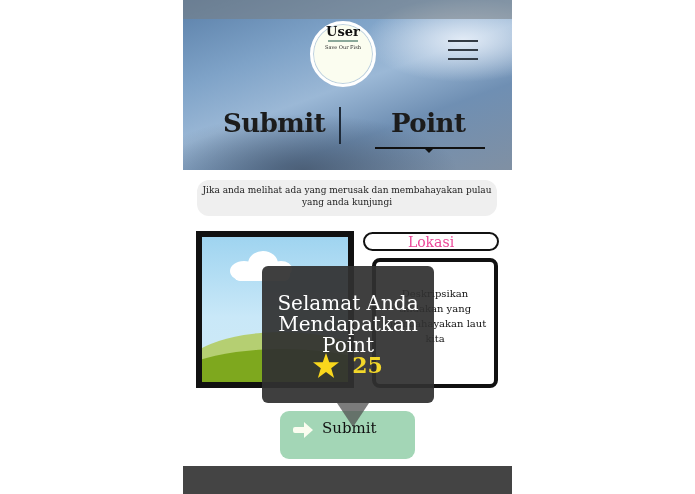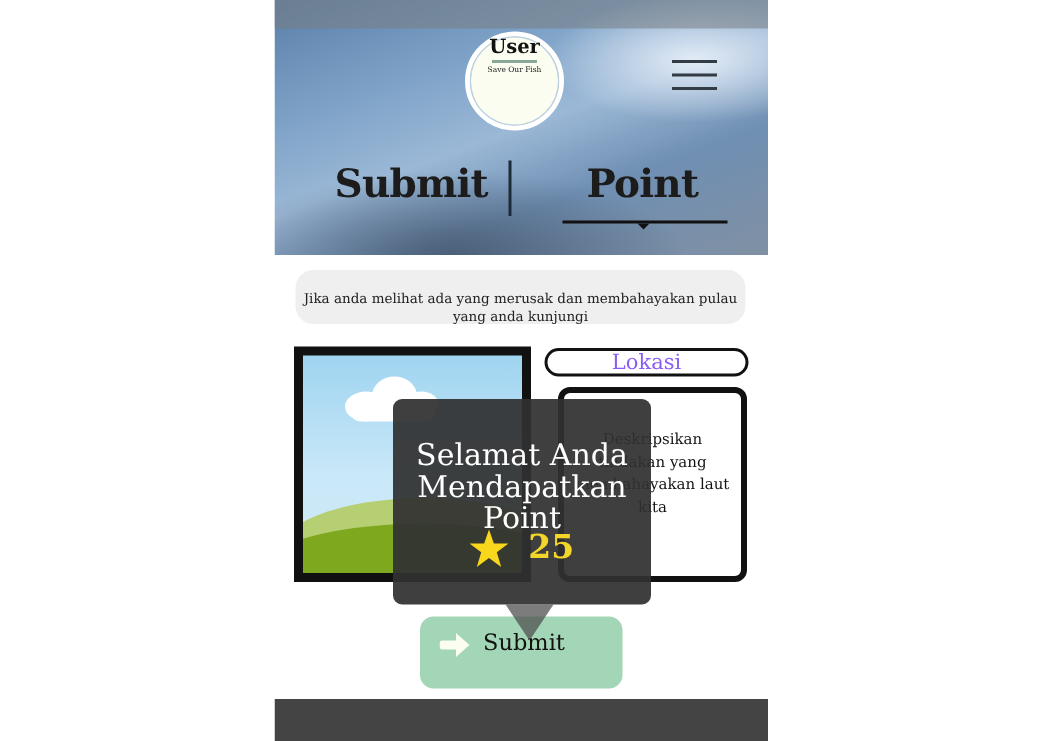--- a/index.html
+++ b/index.html
@@ -18,29 +18,29 @@
   .logo-sub { display:block; font-size:5px; color:#222; }
   .menu { position:absolute; left:265px; top:40px; width:30px; height:20px; }
   .menu span { position:absolute; left:0; width:30px; height:2px; background:#333b44; }
   .tab { position:absolute; top:108px; font-family:"DejaVu Serif", serif; font-weight:bold; font-size:26px; color:#1c1c1c; letter-spacing:-0.5px; }
   .tab-pulau { left:40px; }
   .tab-lapor { left:208px; }
   .divider { position:absolute; left:156px; top:107px; width:2px; height:37px; background:#1e2a38; }
   .tab-underline { position:absolute; left:192px; top:147px; width:110px; height:2px; background:#111; }
   .tab-caret { position:absolute; left:242px; top:149px; width:0; height:0; border-left:4px solid transparent; border-right:4px solid transparent; border-top:4px solid #111; }
   .info { position:absolute; left:14px; top:180px; width:300px; height:36px; background:#efefef; border-radius:12px;
-    font-size:9px; color:#222; text-align:center; line-height:12px; padding-top:14px; box-sizing:border-box; }
+    font-size:9px; color:#222; text-align:center; line-height:12px; padding-top:4px; box-sizing:border-box; }
   .photo { position:absolute; left:13px; top:231px; width:158px; height:157px; background:#111; }
   .photo-inner { position:absolute; left:6px; top:6px; width:146px; height:145px; overflow:hidden;
     background:linear-gradient(180deg, #9fd4f0 0%, #c9e8f8 55%, #cfe9f5 100%); }
   .cloud { position:absolute; background:#fff; border-radius:50%; }
   .hill1 { position:absolute; left:-20px; top:95px; width:200px; height:80px; border-radius:50%; background:#b5cf72; }
   .hill2 { position:absolute; left:-40px; top:112px; width:240px; height:80px; border-radius:50%; background:#7ea81e; }
   .lokasi { position:absolute; left:180px; top:232px; width:136px; height:17px; border:2px solid #111; border-radius:10px;
-    text-align:center; font-size:14px; line-height:17px; color:#8b5cf6; box-sizing:border-box; height:19px; }
+    text-align:center; font-size:14px; line-height:17px; color:#ec4899; box-sizing:border-box; height:19px; }
   .desc { position:absolute; left:189px; top:258px; width:126px; height:130px; border:4px solid #111; border-radius:8px; box-sizing:border-box;
     text-align:center; font-size:10px; line-height:15px; color:#111; padding:24px 4px 0; }
   .submit { position:absolute; left:97px; top:411px; width:135px; height:48px; background:#a3d6b6; border-radius:9px; }
   .submit-arrow { position:absolute; left:13px; top:11px; }
   .submit-label { position:absolute; left:42px; top:8px; font-size:15px; color:#111; }
   .footer { position:absolute; left:0; top:466px; width:329px; height:28px; background:#444444; }
   .popup { position:absolute; left:79px; top:266px; width:172px; height:137px; background:rgba(48,48,48,0.93); border-radius:6px; text-align:center; }
   .popup-title { display:block; margin-top:27px; font-size:20px; line-height:21px; color:#ffffff; }
   .popup-points { position:absolute; left:0; top:86px; width:172px; text-align:center; }
   .popup-star { display:inline-block; vertical-align:middle; }

